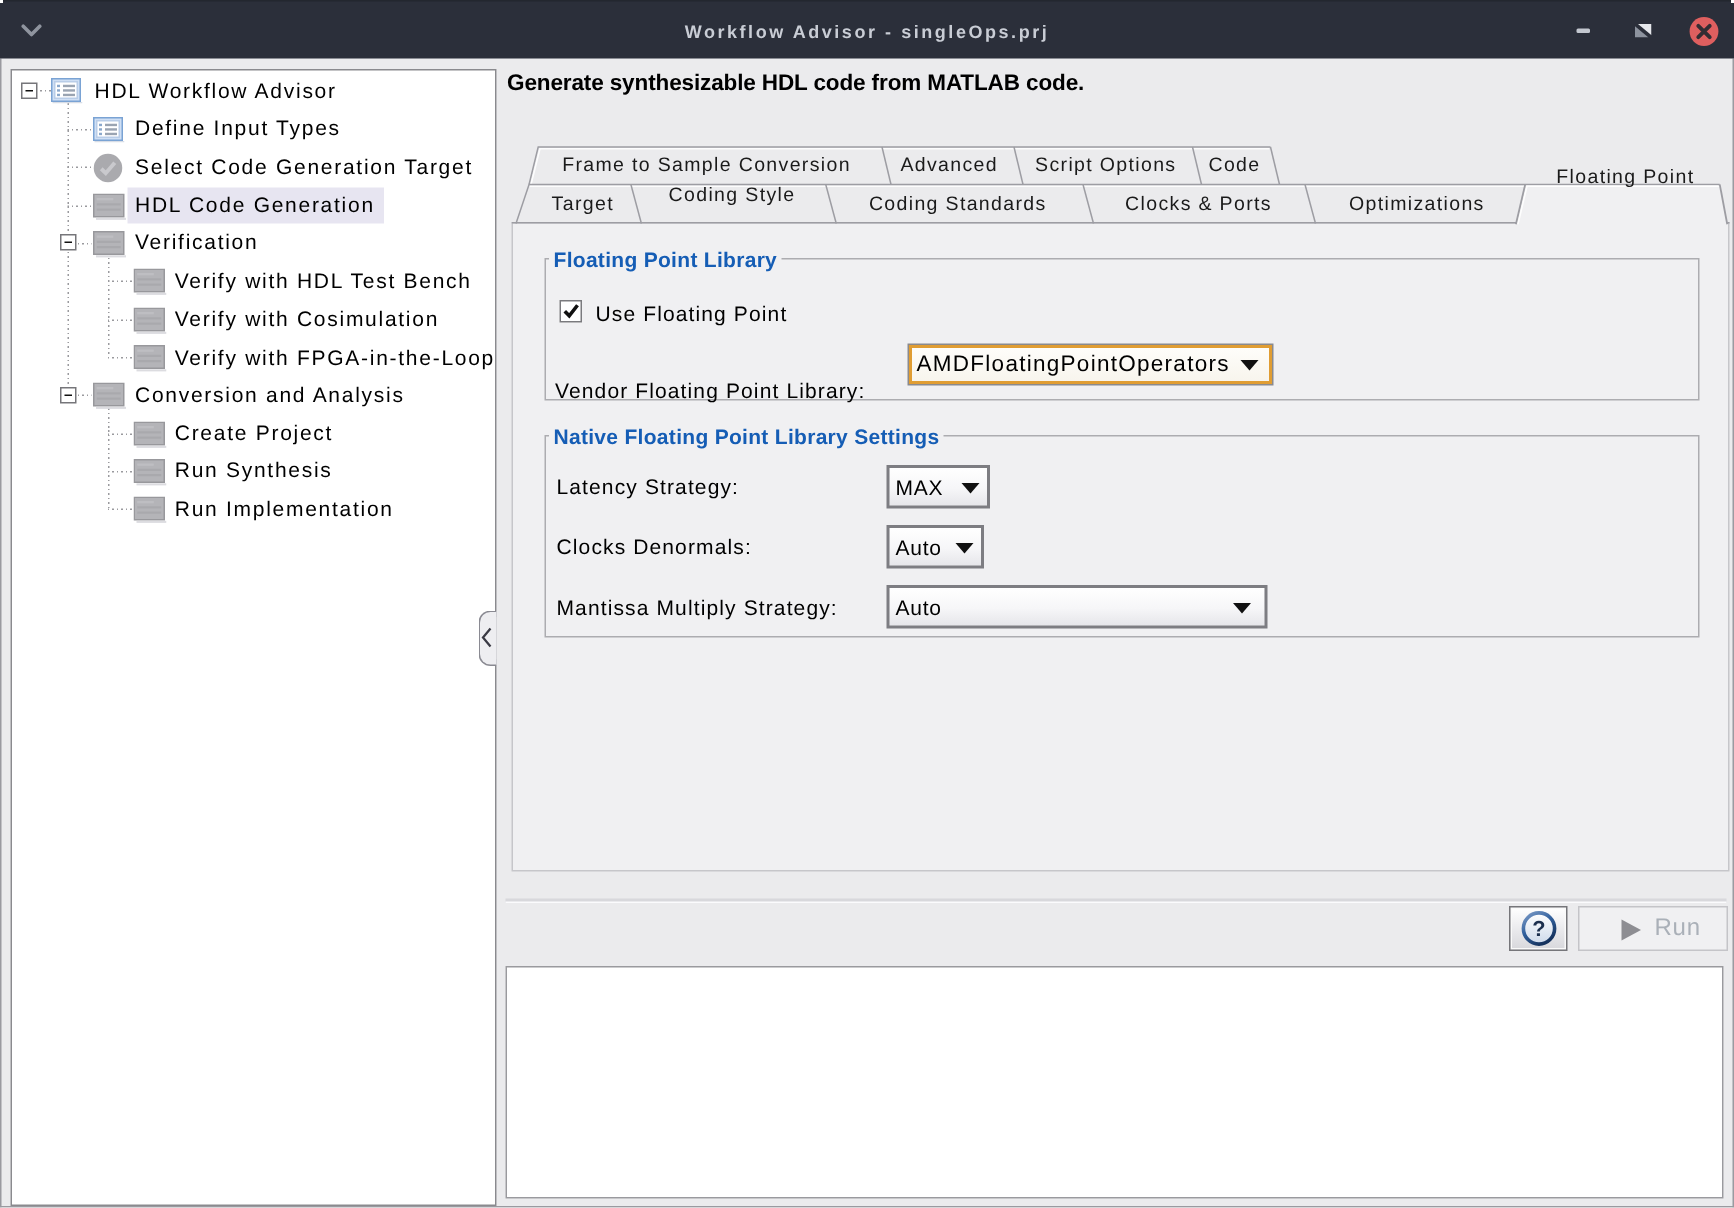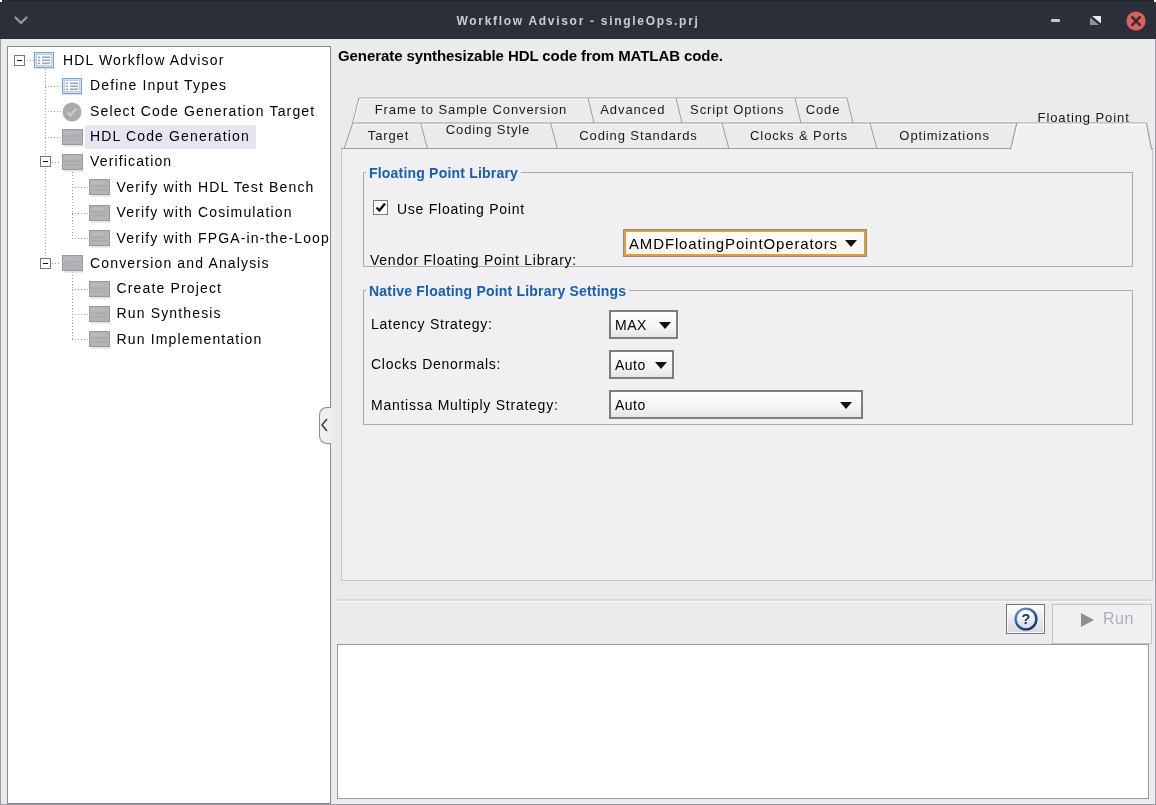--- a/index.html
+++ b/index.html
@@ -27,29 +27,29 @@
   #rheader{left:338px;top:47px;font-size:15px;font-weight:bold;color:#000;letter-spacing:-0.08px;}
   #cpanel{left:341px;top:148px;width:812px;height:433px;background:#f0f0f2;
           border:1px solid #c6c6ca;box-sizing:border-box;}
   .tabtext{position:absolute;font-size:13px;color:#1a1a1a;letter-spacing:0.9px;white-space:nowrap;transform:translateX(-50%);}
   
   .group{position:absolute;border:1px solid #acacb0;box-sizing:border-box;}
   .gtitle{position:absolute;background:#f0f0f2;color:#155db5;font-weight:bold;font-size:14px;letter-spacing:0.2px;padding:0 3px;white-space:nowrap;}
   .lbl{position:absolute;font-size:14px;color:#000;letter-spacing:0.75px;white-space:nowrap;}
   
   .combo{position:absolute;border:2px solid #7d7d82;background:linear-gradient(#ffffff,#f6f6f8 55%,#e6e6ea);
-         box-sizing:border-box;font-size:14px;color:#000;margin-left:18px;}
+         box-sizing:border-box;font-size:14px;color:#000;}
   .combo .ct{position:absolute;left:4px;top:50%;transform:translateY(-50%);letter-spacing:0.5px;white-space:nowrap;}
   .carr{position:absolute;width:0;height:0;border-left:6.5px solid transparent;border-right:6.5px solid transparent;border-top:7px solid #111;top:50%;margin-top:-3px;}
   
   #cbx{left:373px;top:200px;width:15px;height:15px;background:#fff;border:1px solid #7a7a7e;box-sizing:border-box;}
   
   #helpbtn{left:1006px;top:604px;width:39px;height:30px;background:linear-gradient(#ffffff,#e9e9ec 55%,#d8d8dc);
            border:1px solid #76767a;box-shadow:inset 0 0 0 1px #fafafa;box-sizing:border-box;}
-  #runbtn{left:1052px;top:604px;width:100px;height:40px;background:#f0f0f2;border:1px solid #c4c4c8;box-sizing:border-box;}
+  #runbtn{left:1052px;top:604px;width:100px;height:30px;background:#f0f0f2;border:1px solid #c4c4c8;box-sizing:border-box;}
   #runtxt{position:absolute;left:50px;top:5px;font-size:16px;color:#aab0b8;letter-spacing:0.5px;}
   #runtri{position:absolute;left:28px;top:7.5px;width:0;height:0;border-top:7px solid transparent;border-bottom:7px solid transparent;border-left:13px solid #8d8d92;}
   #sep{left:337px;top:599px;width:814px;height:2px;background:#d8d8dc;border-bottom:1px solid #fbfbfd;}
   #outbox{left:337px;top:644px;width:812px;height:155px;background:#fff;border:1px solid #9a9a9e;box-sizing:border-box;}
   
   #handle{left:319px;top:407px;width:12px;height:37px;background:#eeeef1;border:1.5px solid #8a8a92;border-right:none;border-radius:8px 0 0 8px;box-sizing:border-box;}
 </style>
 </head>
 <body>
 <div class="abs" id="winbody"></div>

